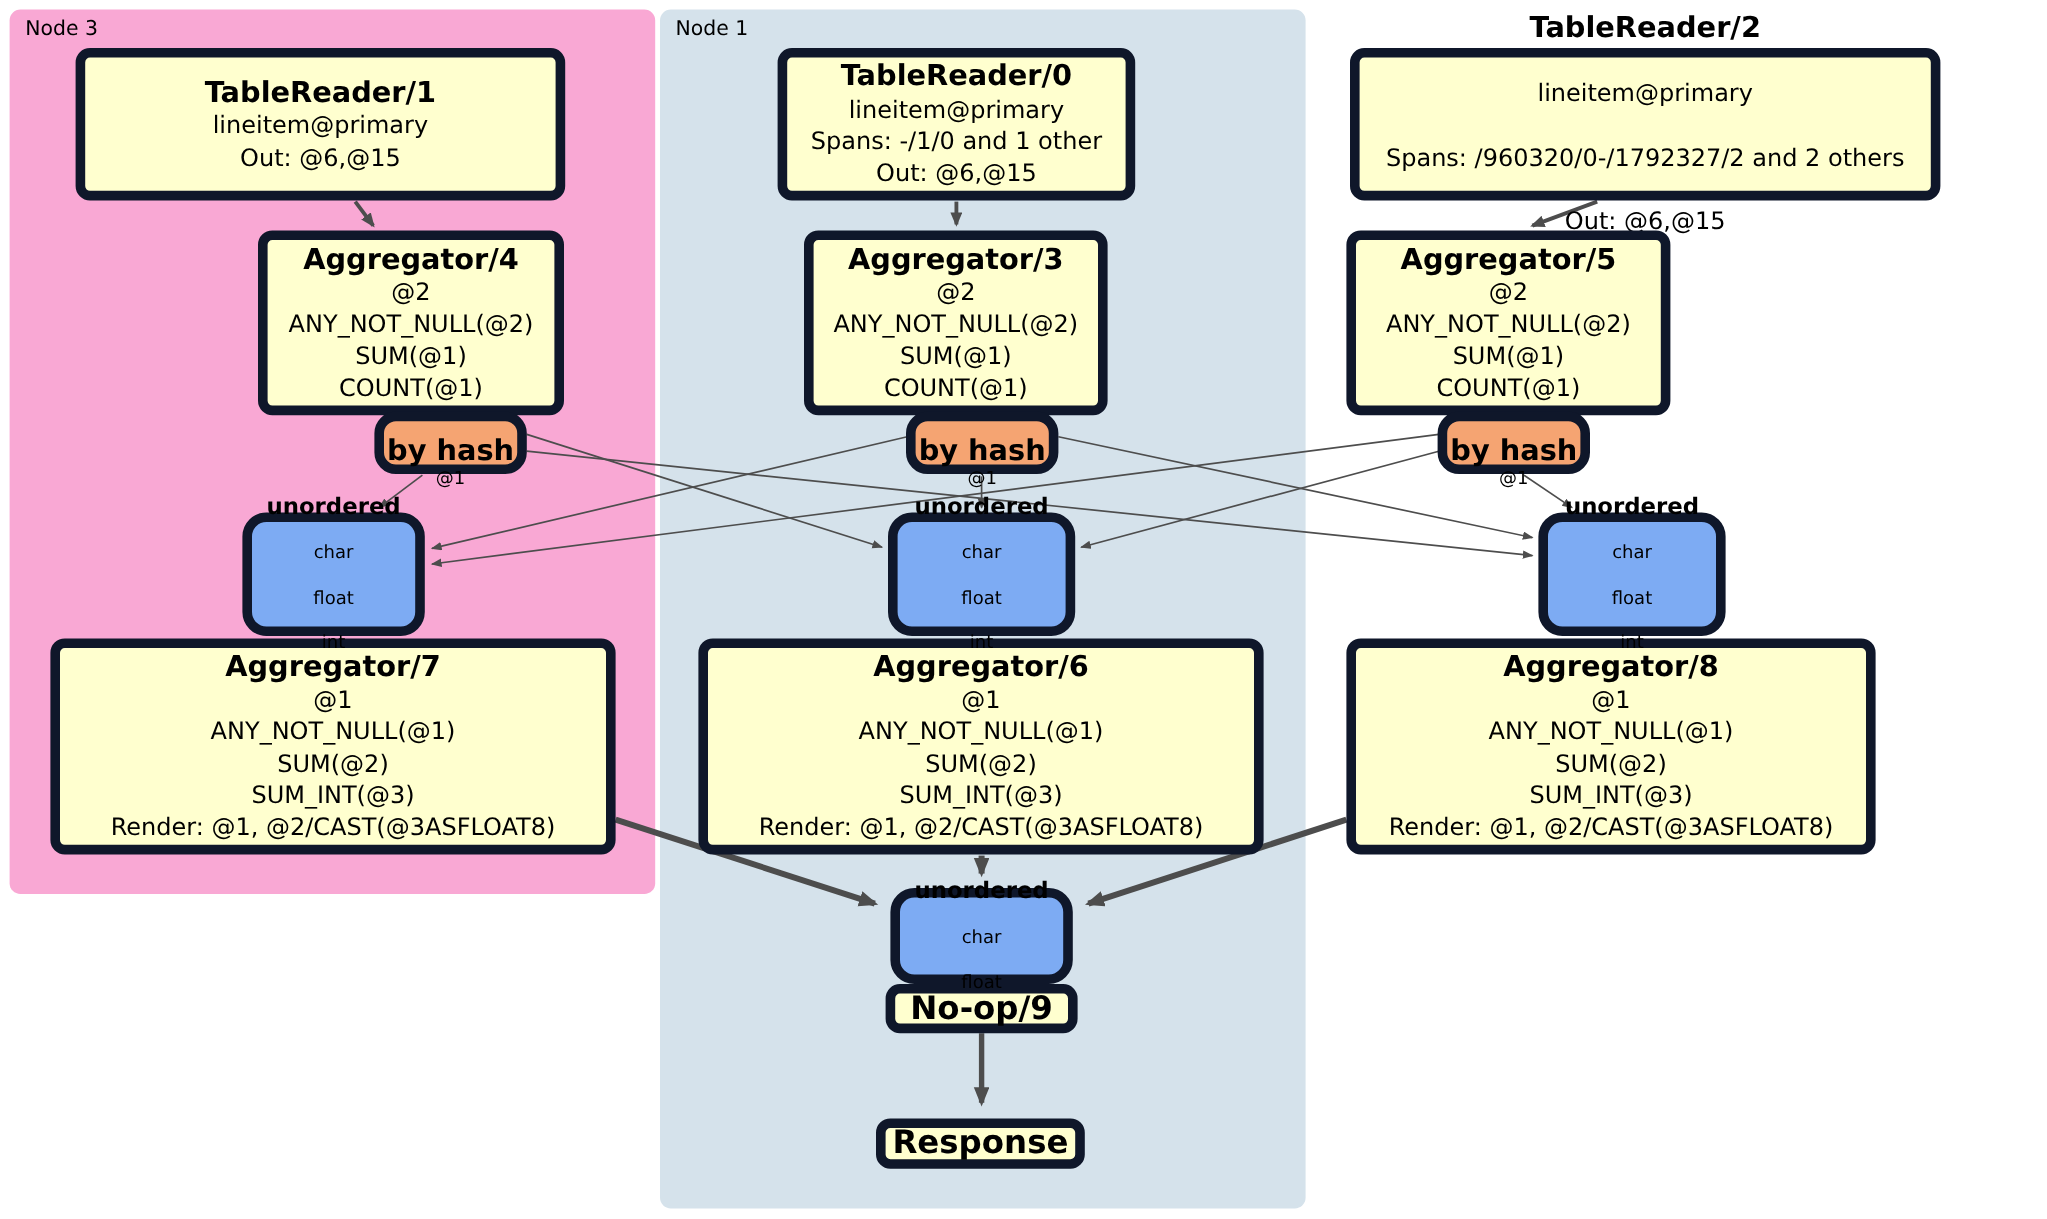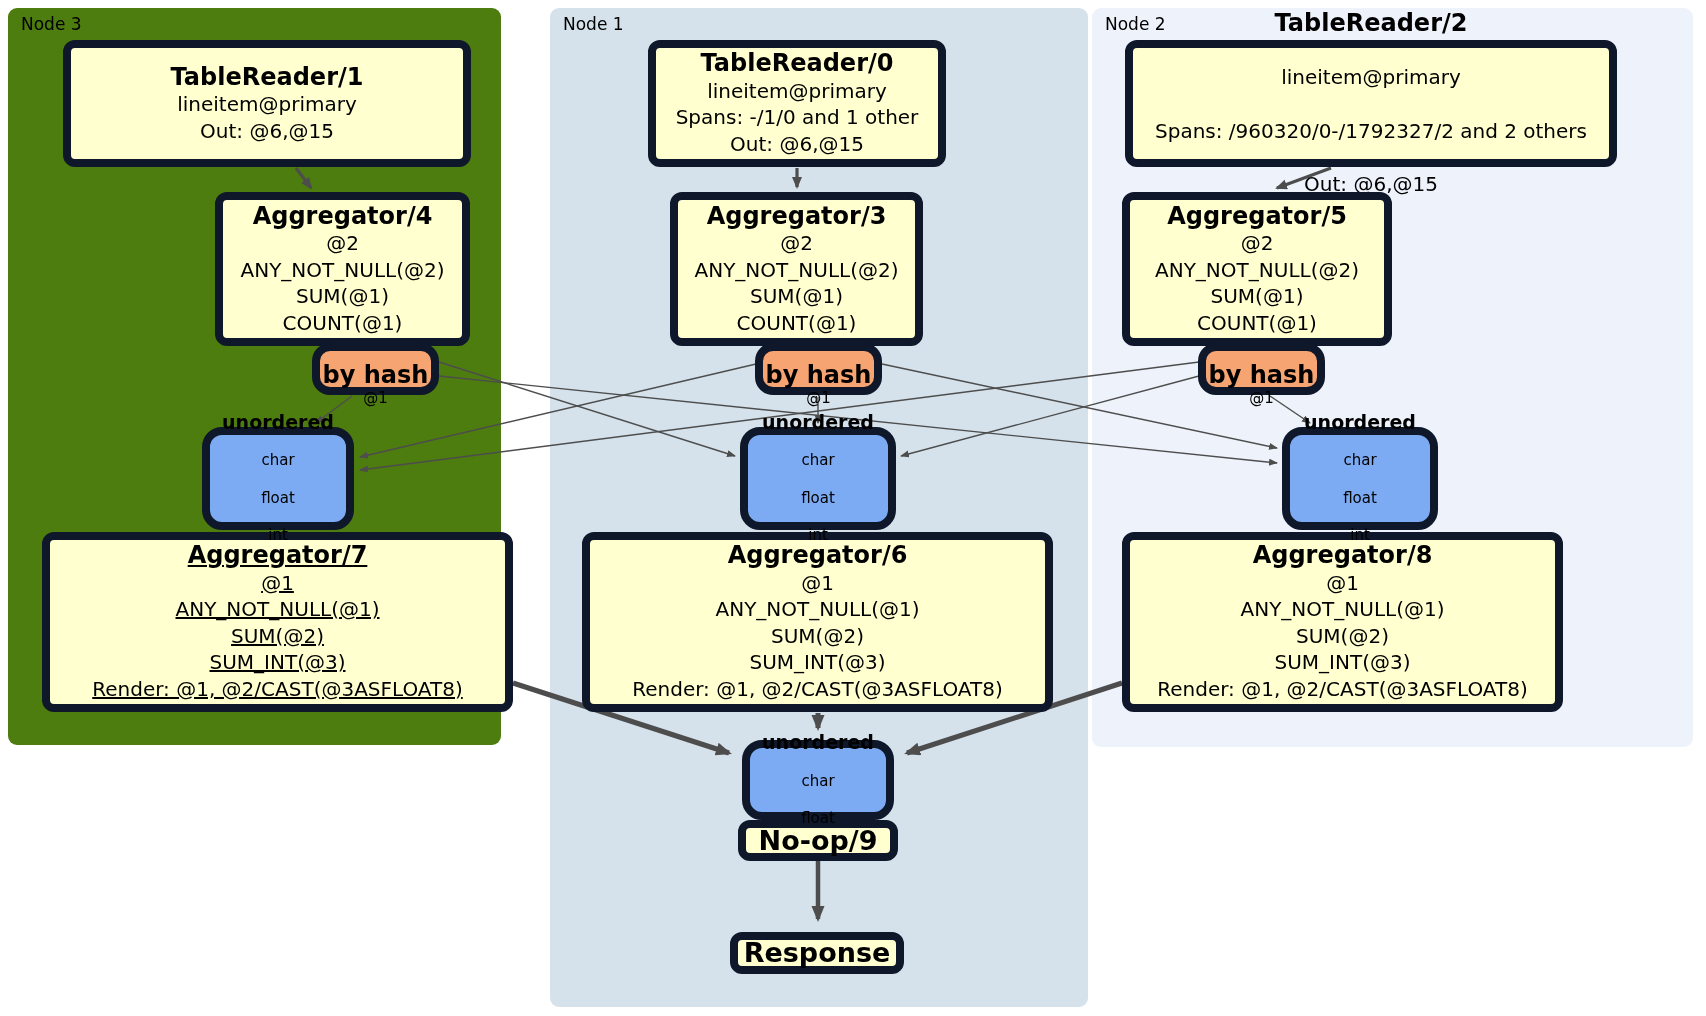--- a/index.html
+++ b/index.html
@@ -72,28 +72,25 @@
   }
   .sync .ptitle { font-size: 19px; line-height: 1.25; }
   .sync .pline  { font-size: 15px; line-height: 1.42; }
   .mini .ptitle { font-size: 27px; }
 </style>
 </head>
 <body>
 
 <div id="canvas">
 
-  <div class="region" style="left:8px; top:8px; width:493px; height:737px; background:#4d7c0f;">
+  <div class="region" style="left:8px; top:8px; width:538px; height:737px; background:#f9a8d4;">
     <div class="region-label">Node 3</div>
   </div>
   <div class="region" style="left:550px; top:8px; width:538px; height:999px; background:#d5e2eb;">
     <div class="region-label">Node 1</div>
-  </div>
-  <div class="region" style="left:1092px; top:8px; width:601px; height:739px; background:#edf2fb;">
-    <div class="region-label">Node 2</div>
   </div>
 
   <svg id="edges" viewBox="0 0 1706 1016">
     <defs>
       <marker id="arrSmall" markerUnits="userSpaceOnUse" markerWidth="11" markerHeight="9" refX="8" refY="3.5" orient="auto">
         <path d="M0,0 L9,3.5 L0,7 Z" fill="#4d4d4d"></path>
       </marker>
       <marker id="arrMed" markerUnits="userSpaceOnUse" markerWidth="15" markerHeight="13" refX="10" refY="5" orient="auto">
         <path d="M0,0 L12,5 L0,10 Z" fill="#4d4d4d"></path>
       </marker>
@@ -150,21 +147,21 @@
     <div class="pline">@1</div>
   </div>
 
   <div class="pbox sync" style="left:202px; top:427px; width:152px; height:103px;">
     <div class="ptitle">unordered</div>
     <div class="pline">char</div>
     <div class="pline">float</div>
     <div class="pline">int</div>
   </div>
 
-  <div class="pbox" style="left:42px; top:532px; width:471px; height:180px;text-decoration:underline;">
+  <div class="pbox" style="left:42px; top:532px; width:471px; height:180px;">
     <div class="ptitle">Aggregator/7</div>
     <div class="pline">@1</div>
     <div class="pline">ANY_NOT_NULL(@1)</div>
     <div class="pline">SUM(@2)</div>
     <div class="pline">SUM_INT(@3)</div>
     <div class="pline">Render: @1, @2/CAST(@3ASFLOAT8)</div>
   </div>
 
   <div class="pbox" style="left:648px; top:40px; width:298px; height:127px;">
     <div class="ptitle">TableReader/0</div>

